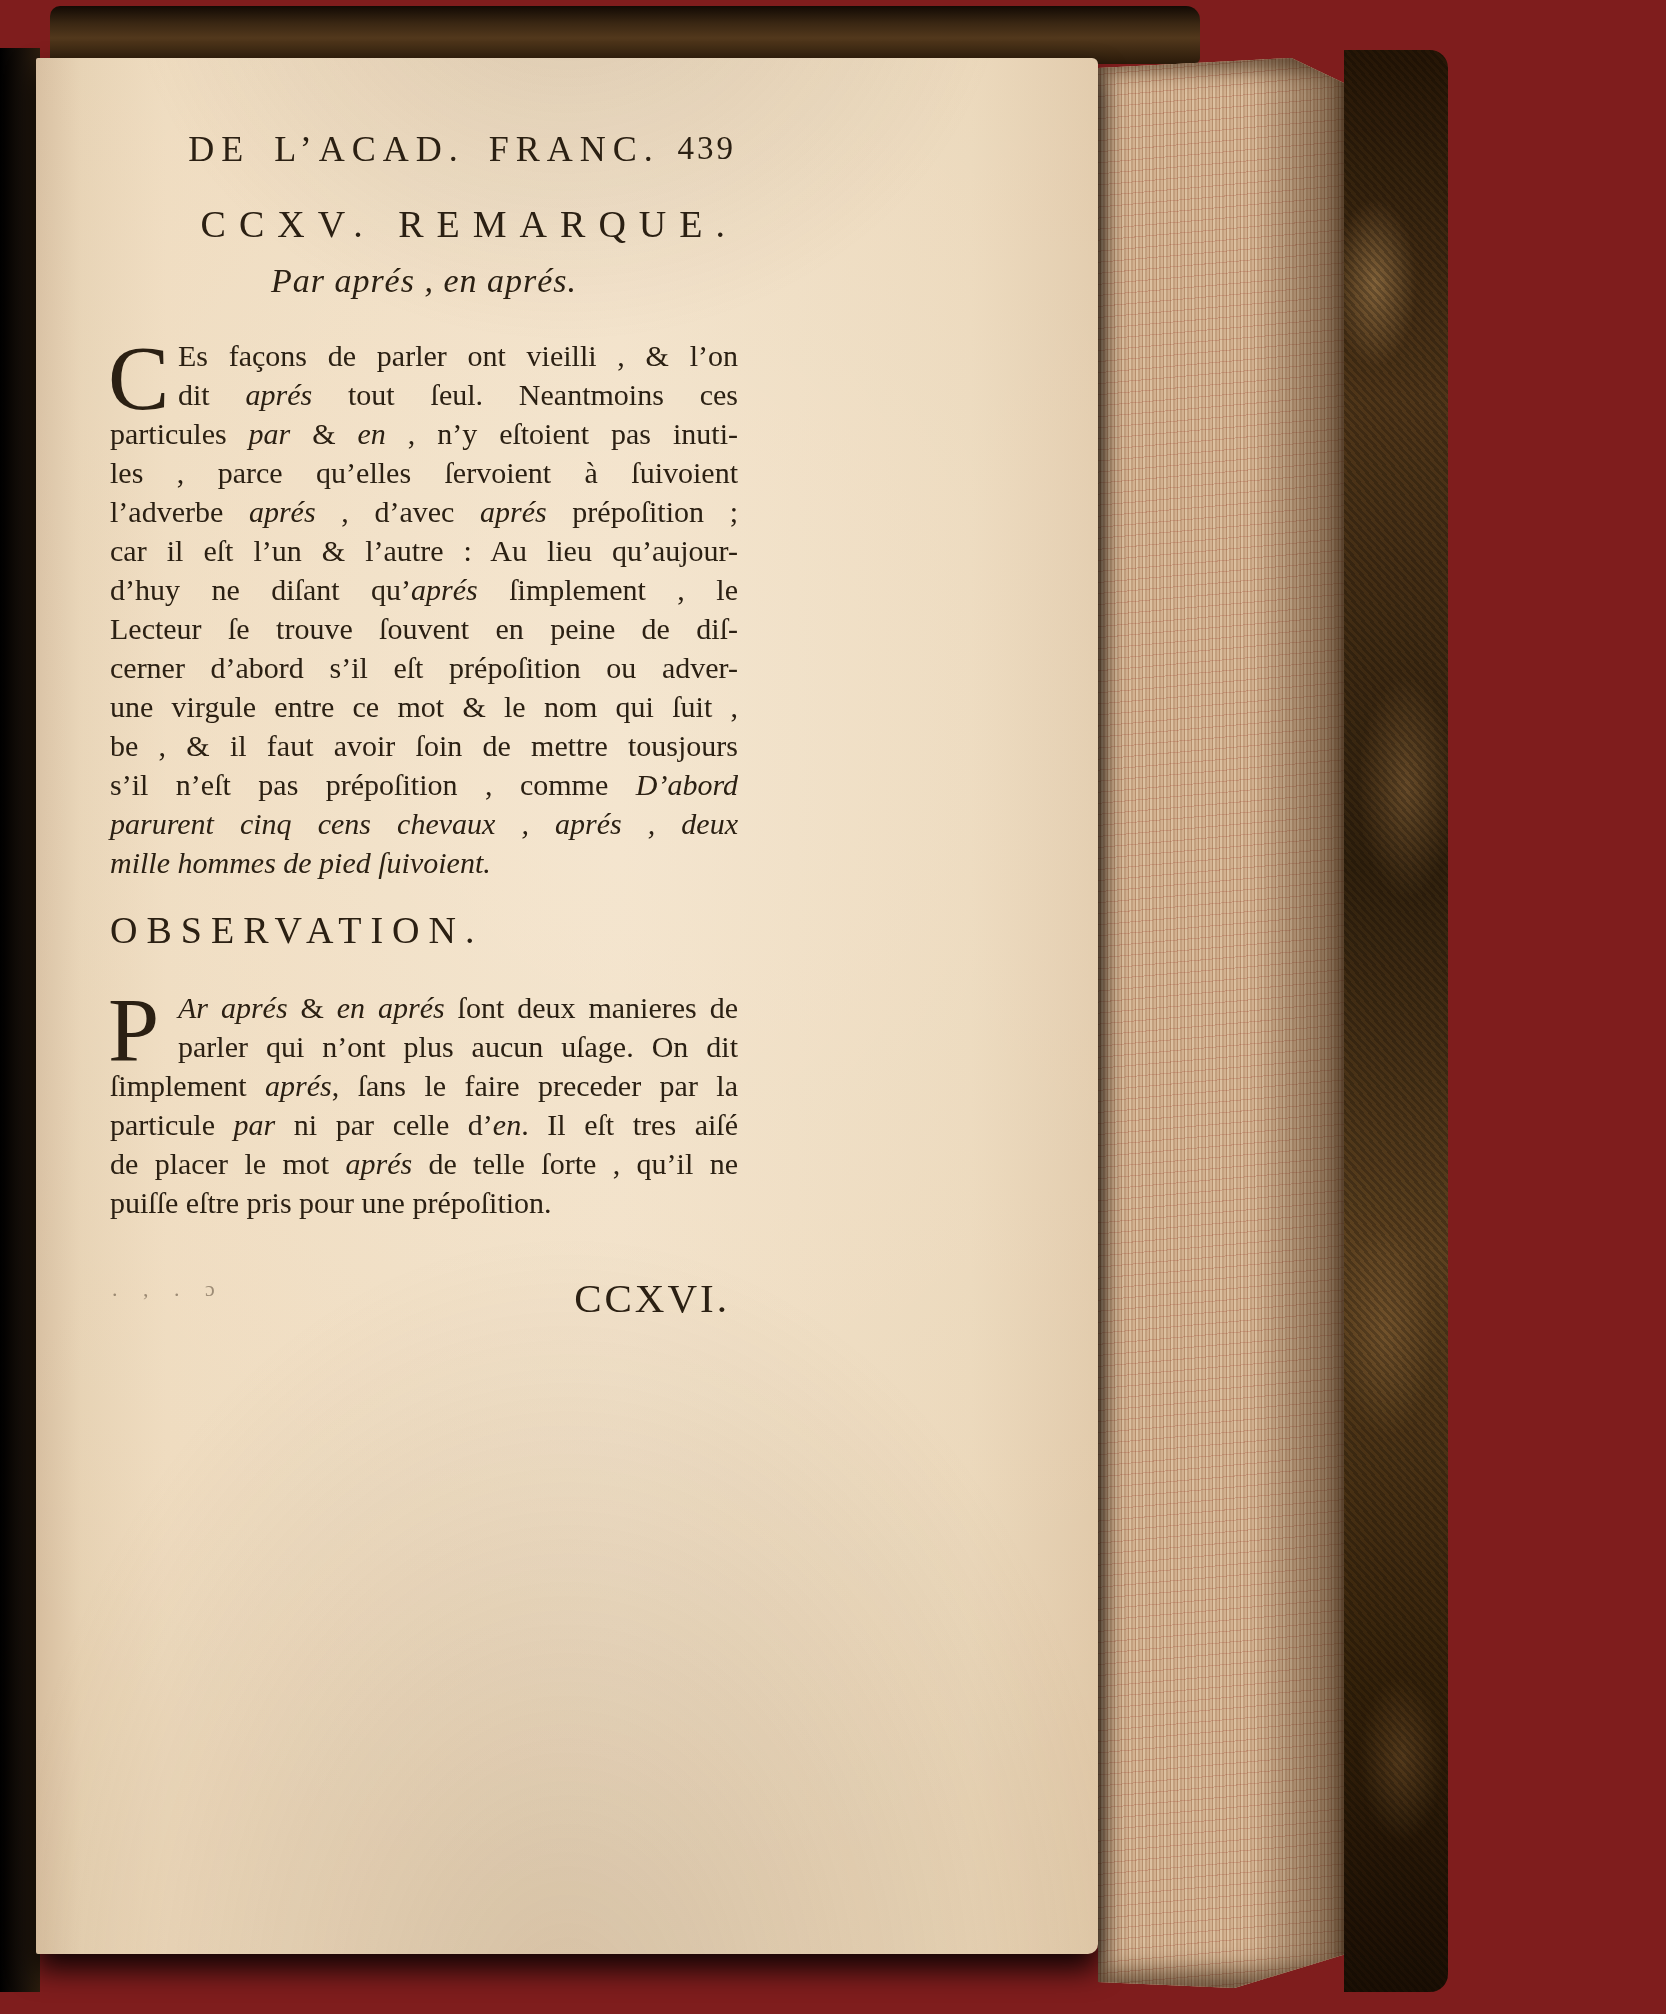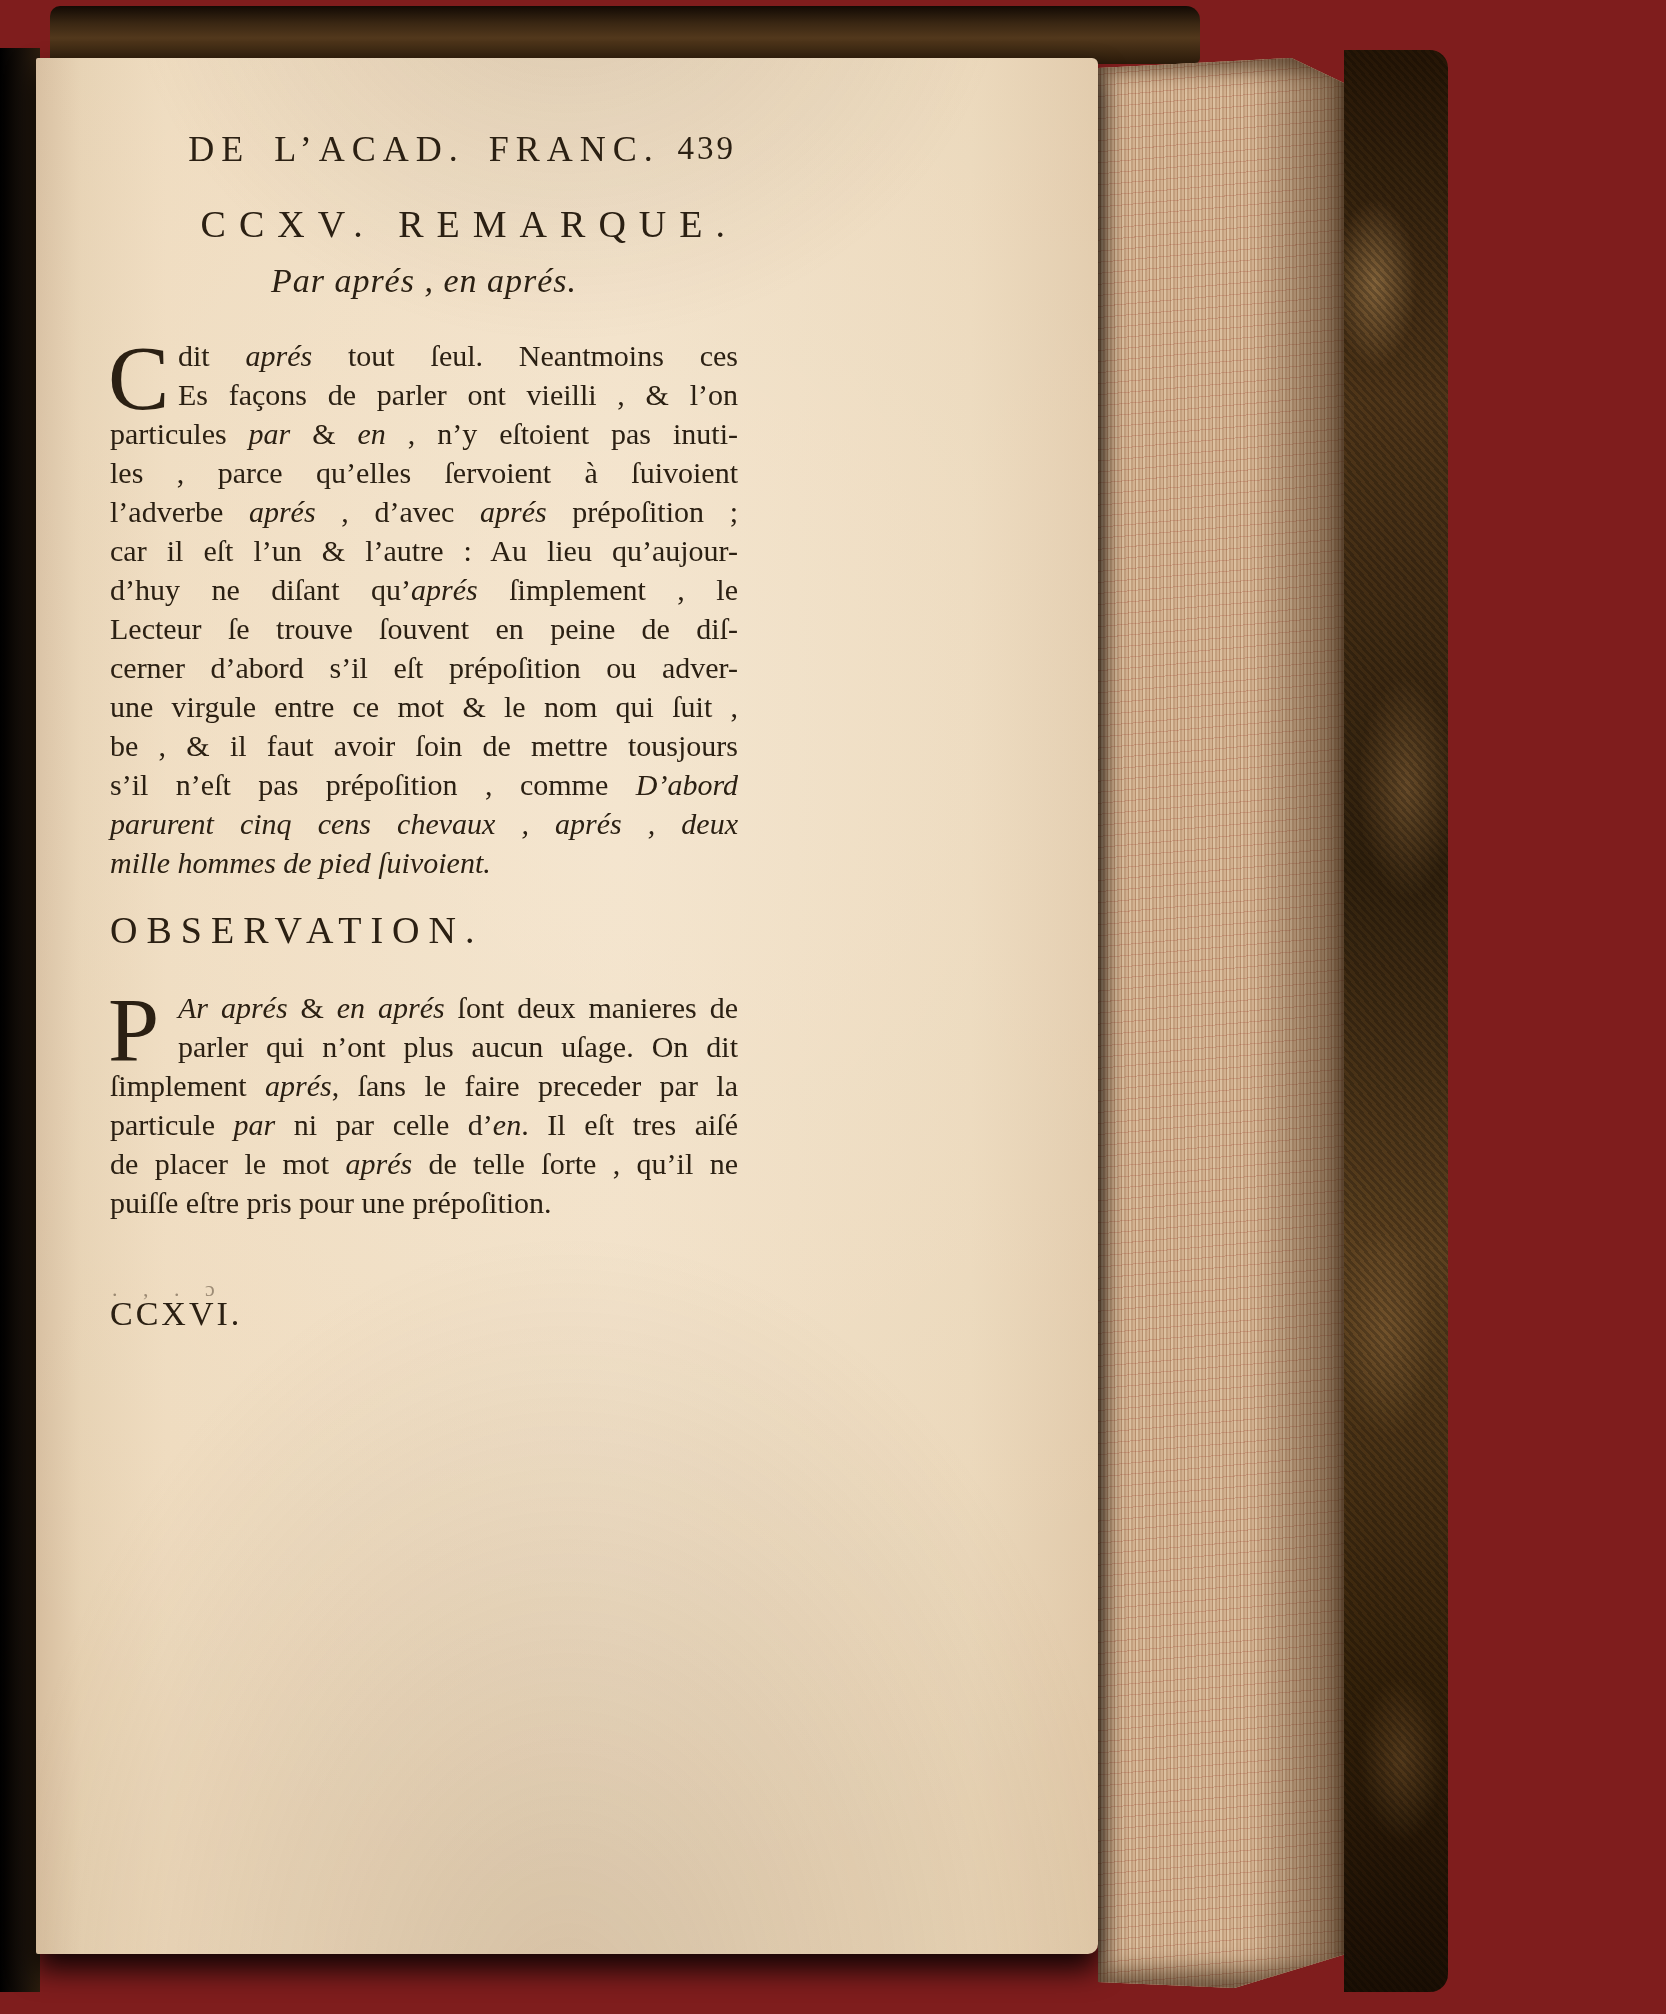--- a/index.html
+++ b/index.html
@@ -76,21 +76,21 @@
   .subtitle{margin-top:16px;font-size:34px;text-align:center;letter-spacing:1px;}
   .it{font-style:italic;}
 
   .para{position:relative;margin-top:36px;font-size:30px;line-height:39px;}
   .para .drop-cap{position:absolute;left:-2px;top:-4px;font-size:92px;line-height:1;}
   .line{text-align:justify;text-align-last:justify;}
   .line.indent{padding-left:68px;}
   .line.last{text-align-last:auto;}
 
   .observation{margin:26px 0 0 0;font-weight:normal;font-size:38px;letter-spacing:9px;text-align:left;}
-  .catchword{margin-top:73px;padding-right:8px;font-size:34px;letter-spacing:3px;}
+  .catchword{margin-top:52px;text-align:right;padding-right:8px;font-size:41px;letter-spacing:3px;}
   .smudge{position:absolute;left:2px;top:1148px;font-size:22px;letter-spacing:10px;color:#5a4a38;opacity:.55;}
 </style>
 </head>
 <body>
 
 <div class="canvas">
 
   <div class="top-edge"></div>
   <div class="left-edge"></div>
   <div class="fore-edge"></div>
@@ -103,22 +103,22 @@
         <span>DE L’ACAD. FRANC.</span>
         <span class="pagenum">439</span>
       </div>
 
       <h1 class="remarque">CCXV. REMARQUE.</h1>
 
       <div class="subtitle it">Par aprés , en aprés.</div>
 
       <div class="para" id="para1">
           <span class="drop-cap">C</span>
+          <div class="line indent"><span>Es façons de parler ont vieilli , &amp; l’on</span></div>
           <div class="line indent"><span>dit </span><span class="it">aprés</span><span> tout ſeul.  Neantmoins ces</span></div>
-          <div class="line indent"><span>Es façons de parler ont vieilli , &amp; l’on</span></div>
           <div class="line"><span>particules </span><span class="it">par</span><span> &amp; </span><span class="it">en</span><span> , n’y eſtoient pas inuti-</span></div>
           <div class="line"><span>les , parce qu’elles ſervoient à ſuivoient</span></div>
           <div class="line"><span>l’adverbe </span><span class="it">aprés</span><span> , d’avec </span><span class="it">aprés</span><span> prépoſition ;</span></div>
           <div class="line"><span>car il eſt l’un &amp; l’autre : Au lieu qu’aujour-</span></div>
           <div class="line"><span>d’huy ne diſant qu’</span><span class="it">aprés</span><span> ſimplement , le</span></div>
           <div class="line"><span>Lecteur ſe trouve ſouvent en peine de diſ-</span></div>
           <div class="line"><span>cerner d’abord s’il eſt prépoſition ou adver-</span></div>
           <div class="line"><span>une virgule entre ce mot &amp; le nom qui ſuit ,</span></div>
           <div class="line"><span>be , &amp; il faut avoir ſoin de mettre tousjours</span></div>
           <div class="line"><span>s’il n’eſt pas prépoſition , comme </span><span class="it">D’abord</span></div>

